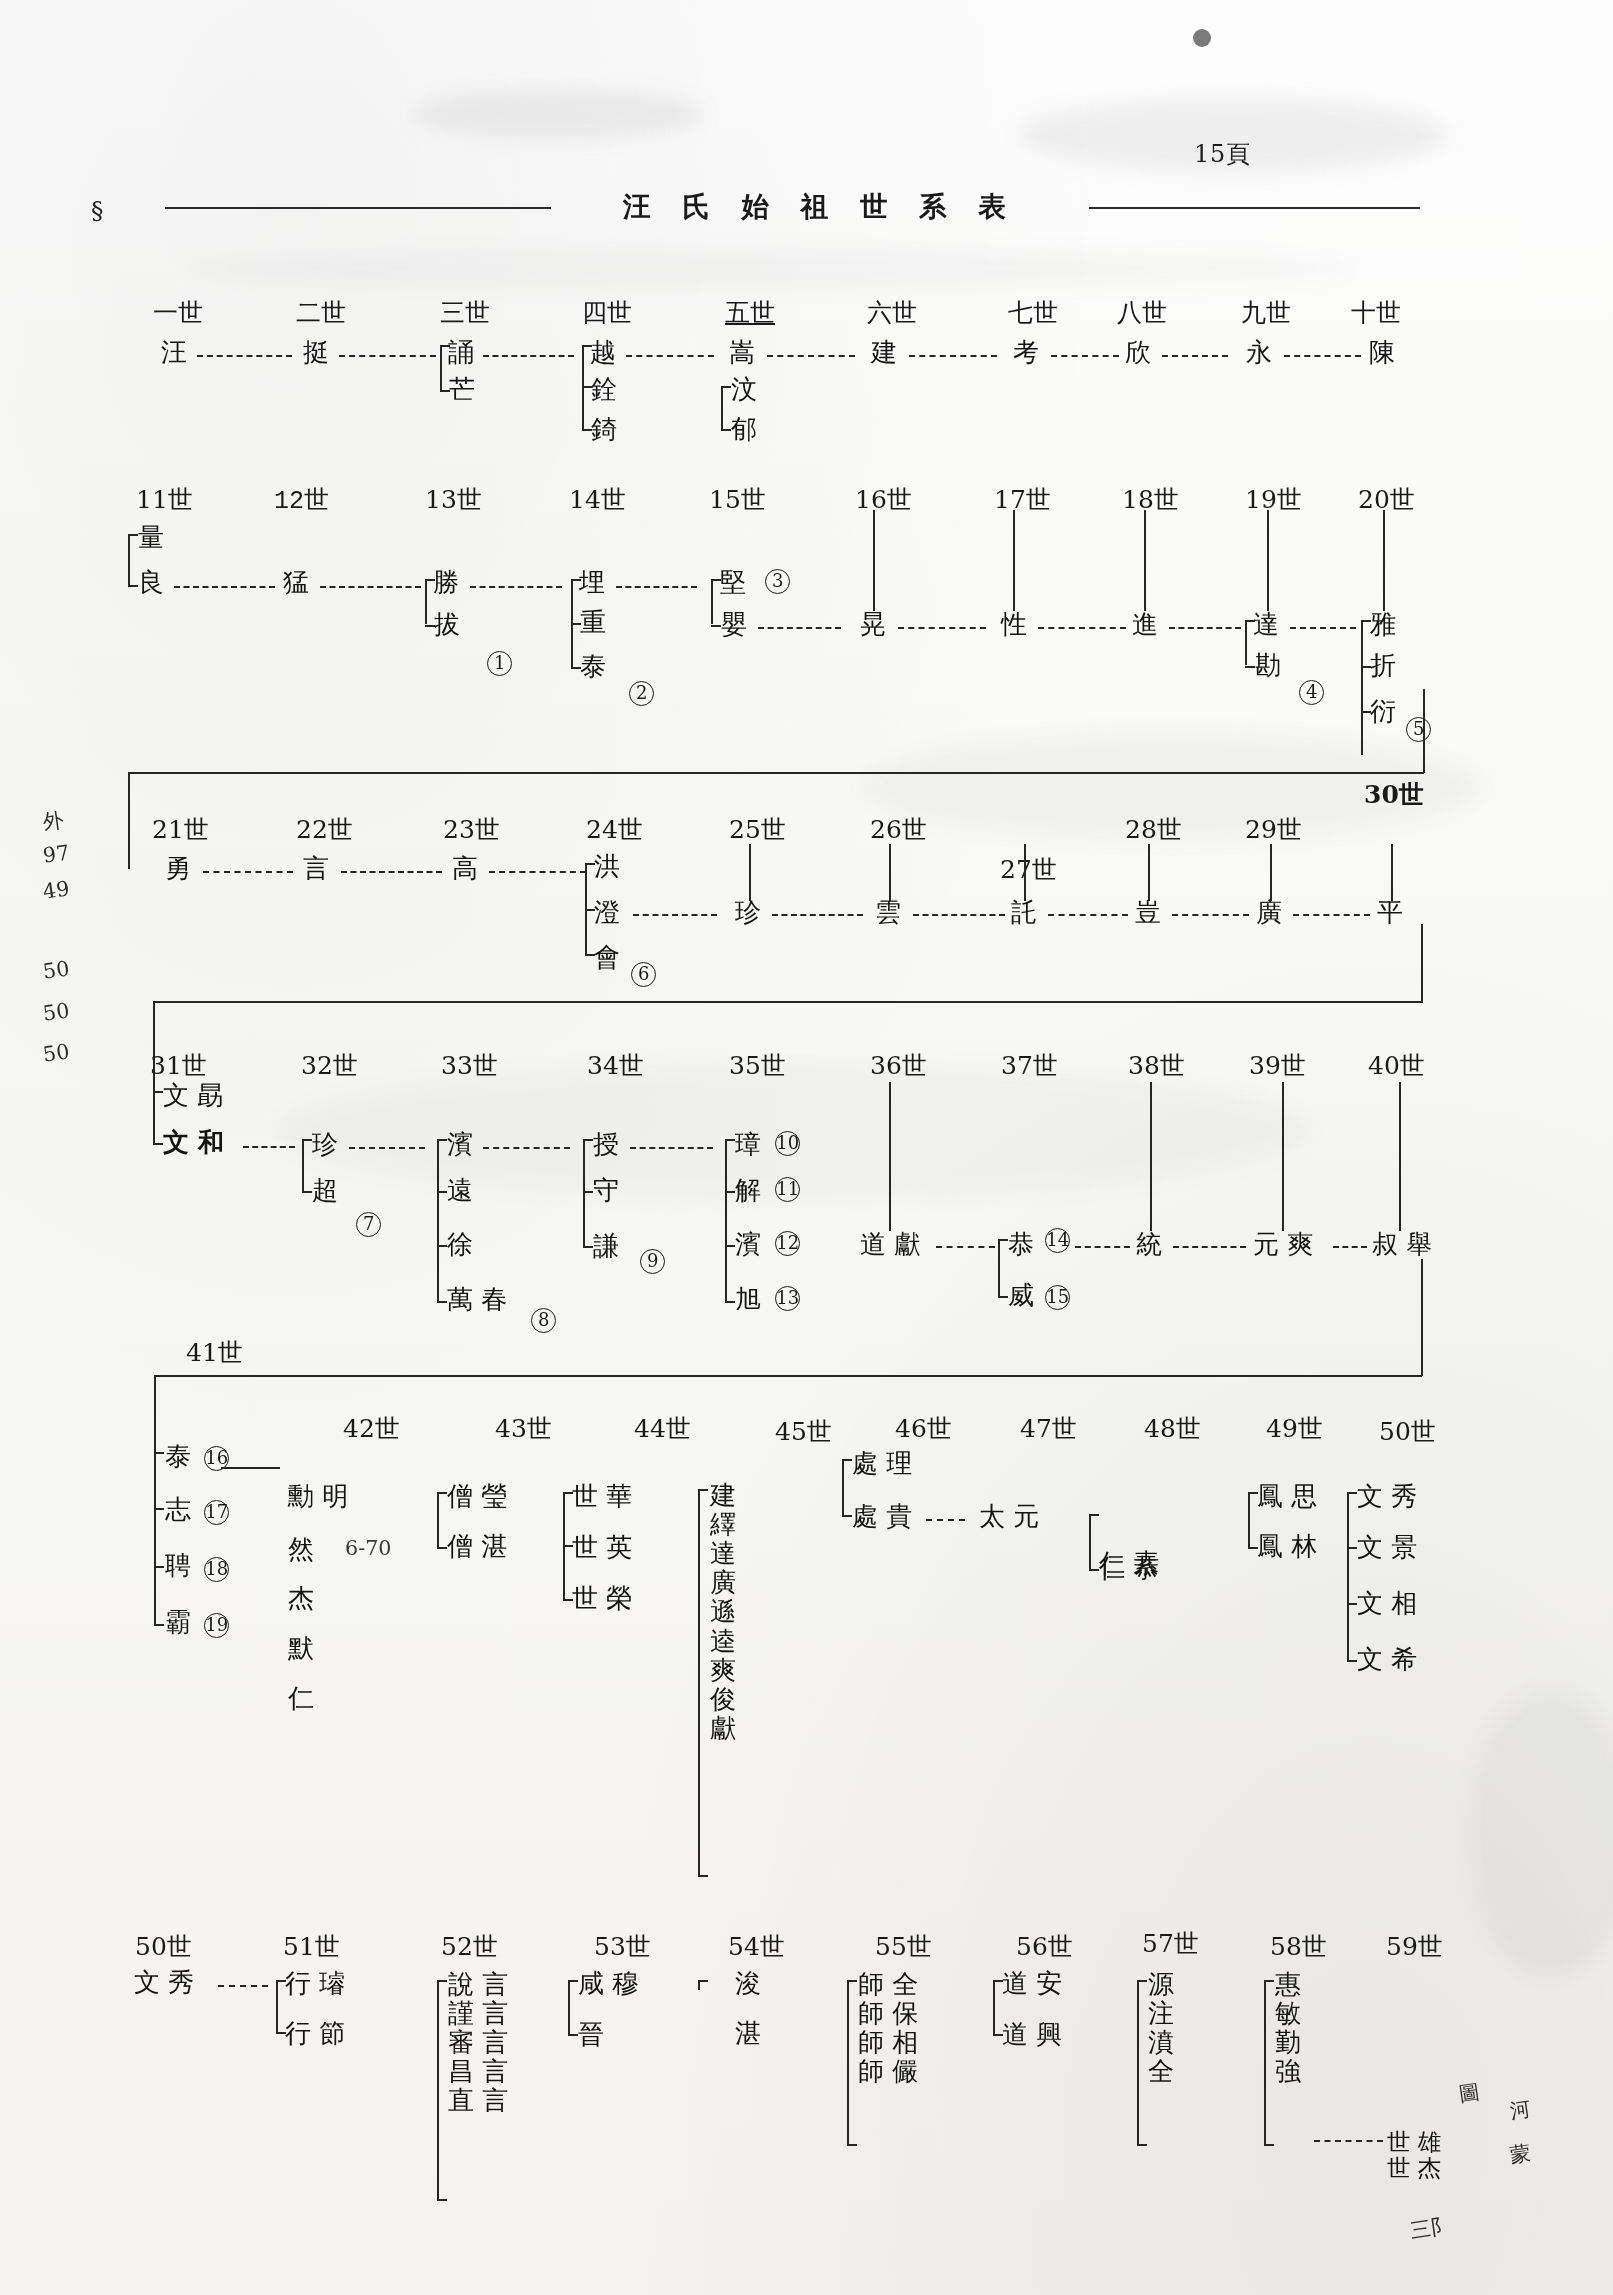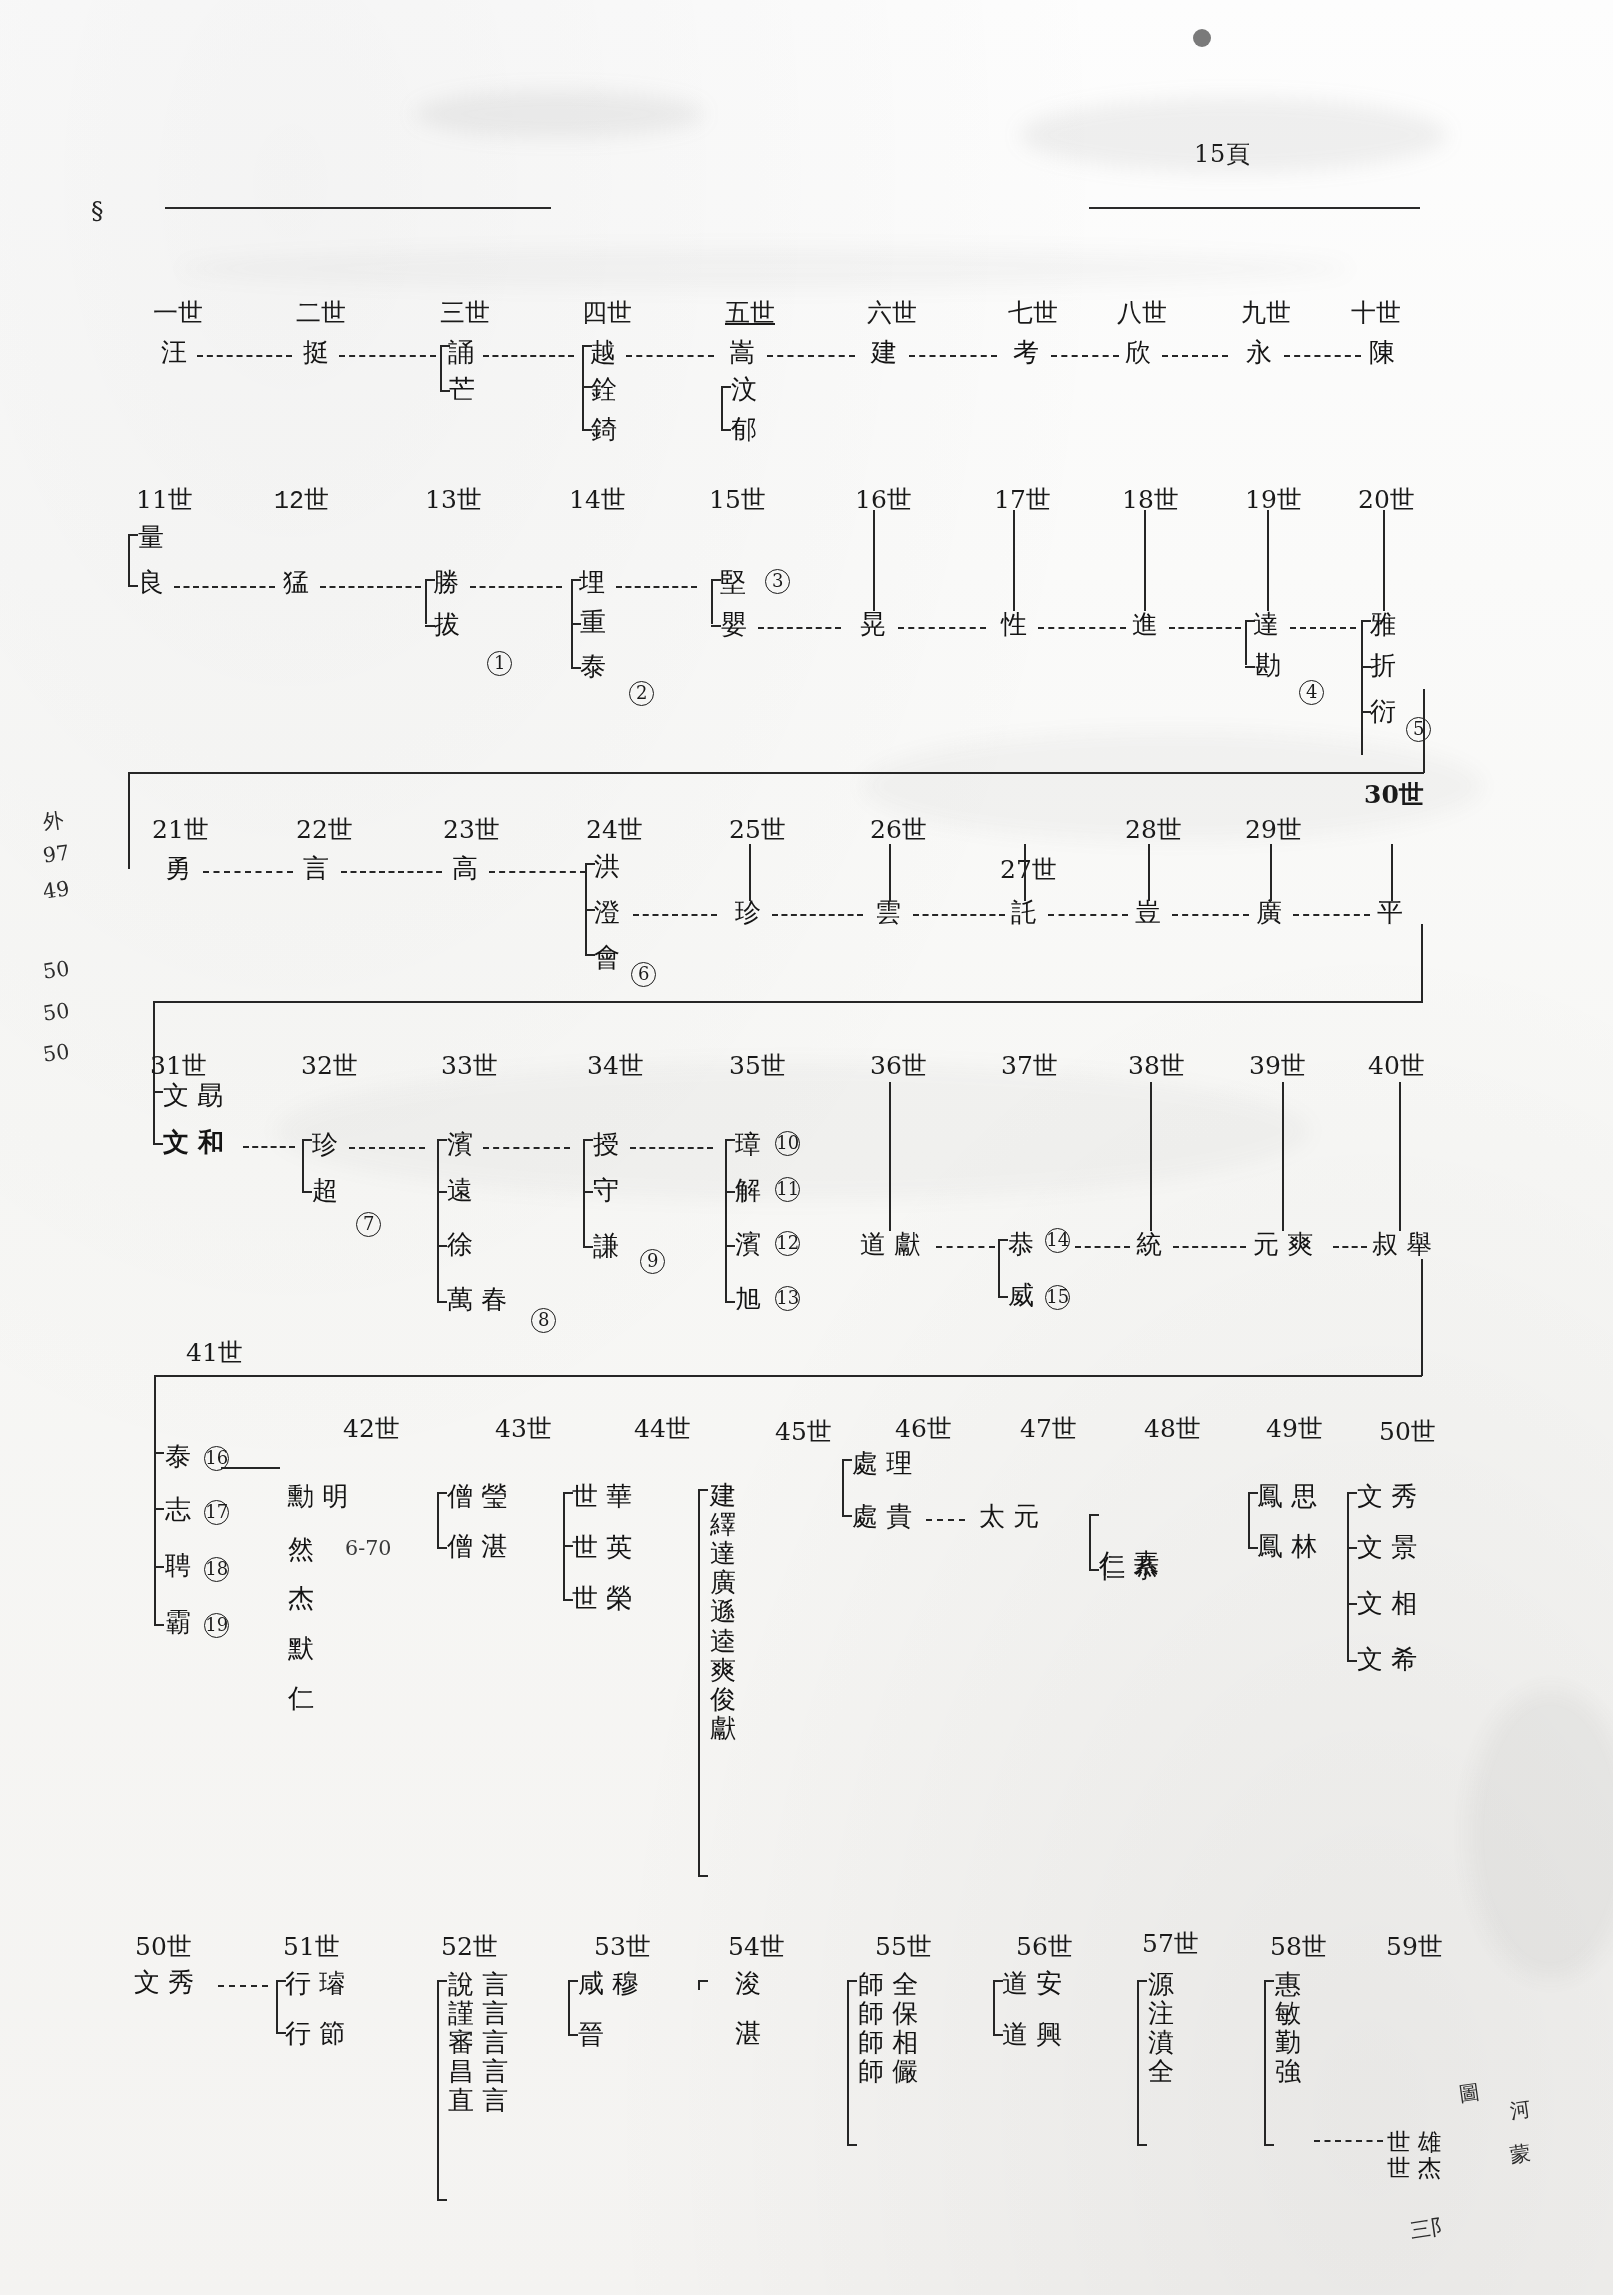--- a/index.html
+++ b/index.html
@@ -153,20 +153,21 @@
   <div class="smudge" style="left:179px;top:248px;width:1172px;height:41px;opacity:.5;"></div>
   <div class="smudge" style="left:862px;top:731px;width:620px;height:110px;opacity:.6;"></div>
   <div class="smudge" style="left:276px;top:1062px;width:1034px;height:138px;opacity:.5;"></div>
   <div class="smudge" style="left:1468px;top:1689px;width:165px;height:290px;opacity:.8;"></div>
   <div class="blob" style="left:1193px;top:29px;"></div>
 
   <div class="page-number">15頁</div>
   <div class="section-mark">§</div>
   <div class="title-rule left"></div>
   <div class="title-rule right"></div>
+  <div class="doc-title">汪 氏 始 祖 世 系 表</div>
 
   <div class="gen-label" style="left:153px;top:296px;">一世</div>
   <div class="gen-label" style="left:296px;top:296px;">二世</div>
   <div class="gen-label" style="left:440px;top:296px;">三世</div>
   <div class="gen-label" style="left:582px;top:296px;">四世</div>
   <div class="gen-label" style="left:725px;top:296px;text-decoration:underline;">五世</div>
   <div class="gen-label" style="left:867px;top:296px;">六世</div>
   <div class="gen-label" style="left:1008px;top:296px;">七世</div>
   <div class="gen-label" style="left:1117px;top:296px;">八世</div>
   <div class="gen-label" style="left:1241px;top:296px;">九世</div>

